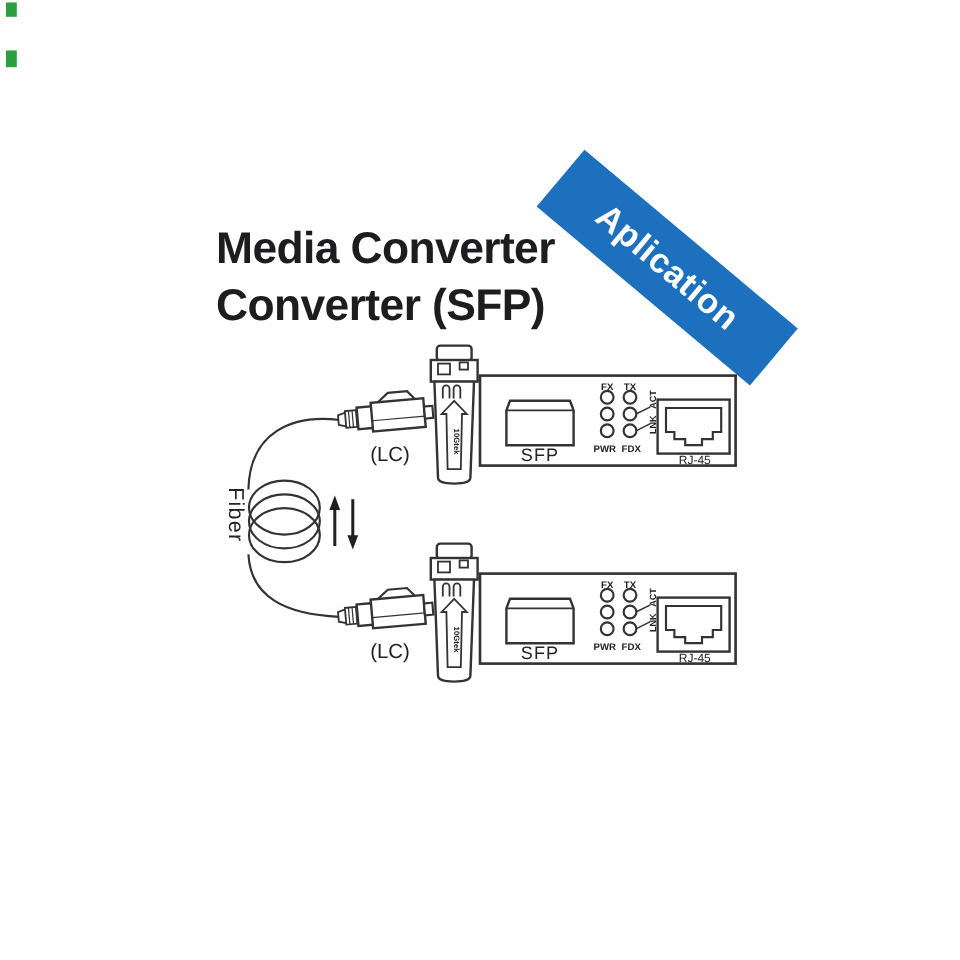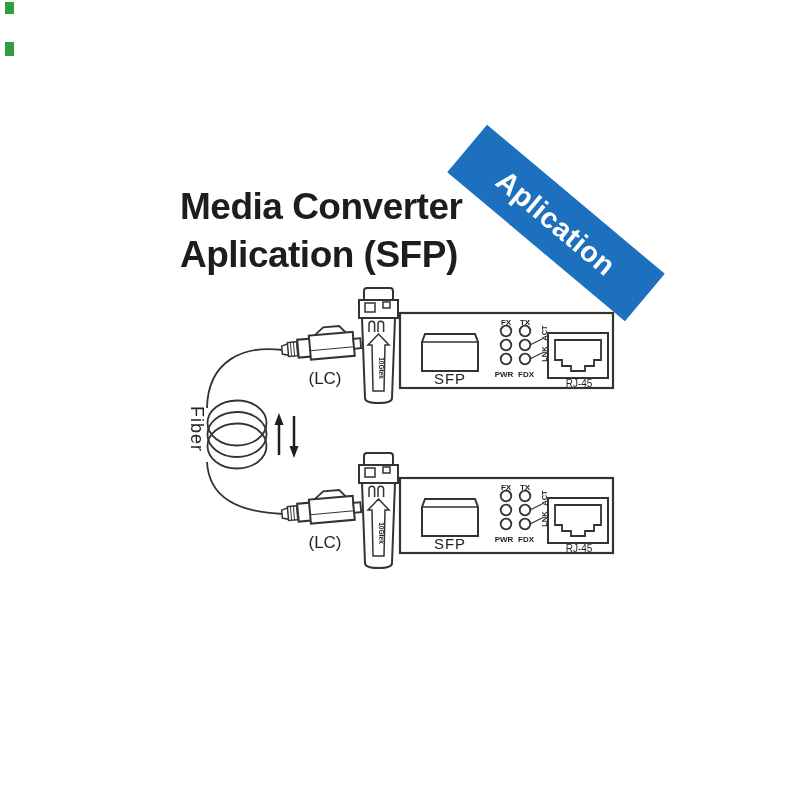--- a/index.html
+++ b/index.html
@@ -27,21 +27,21 @@
 </head>
 <body>
 
 <div id="canvas">
 
   <div class="artifact" id="a1"></div>
   <div class="artifact" id="a2"></div>
 
   <div class="title">
     <div>Media Converter</div>
-    <div>Aplication (SFP)</div>
+    <div>Converter (SFP)</div>
   </div>
 
   <div class="ribbon">
     <span>Aplication</span>
   </div>
 
   <svg width="800" height="800" viewBox="0 0 800 800">
 
     <defs>
 

